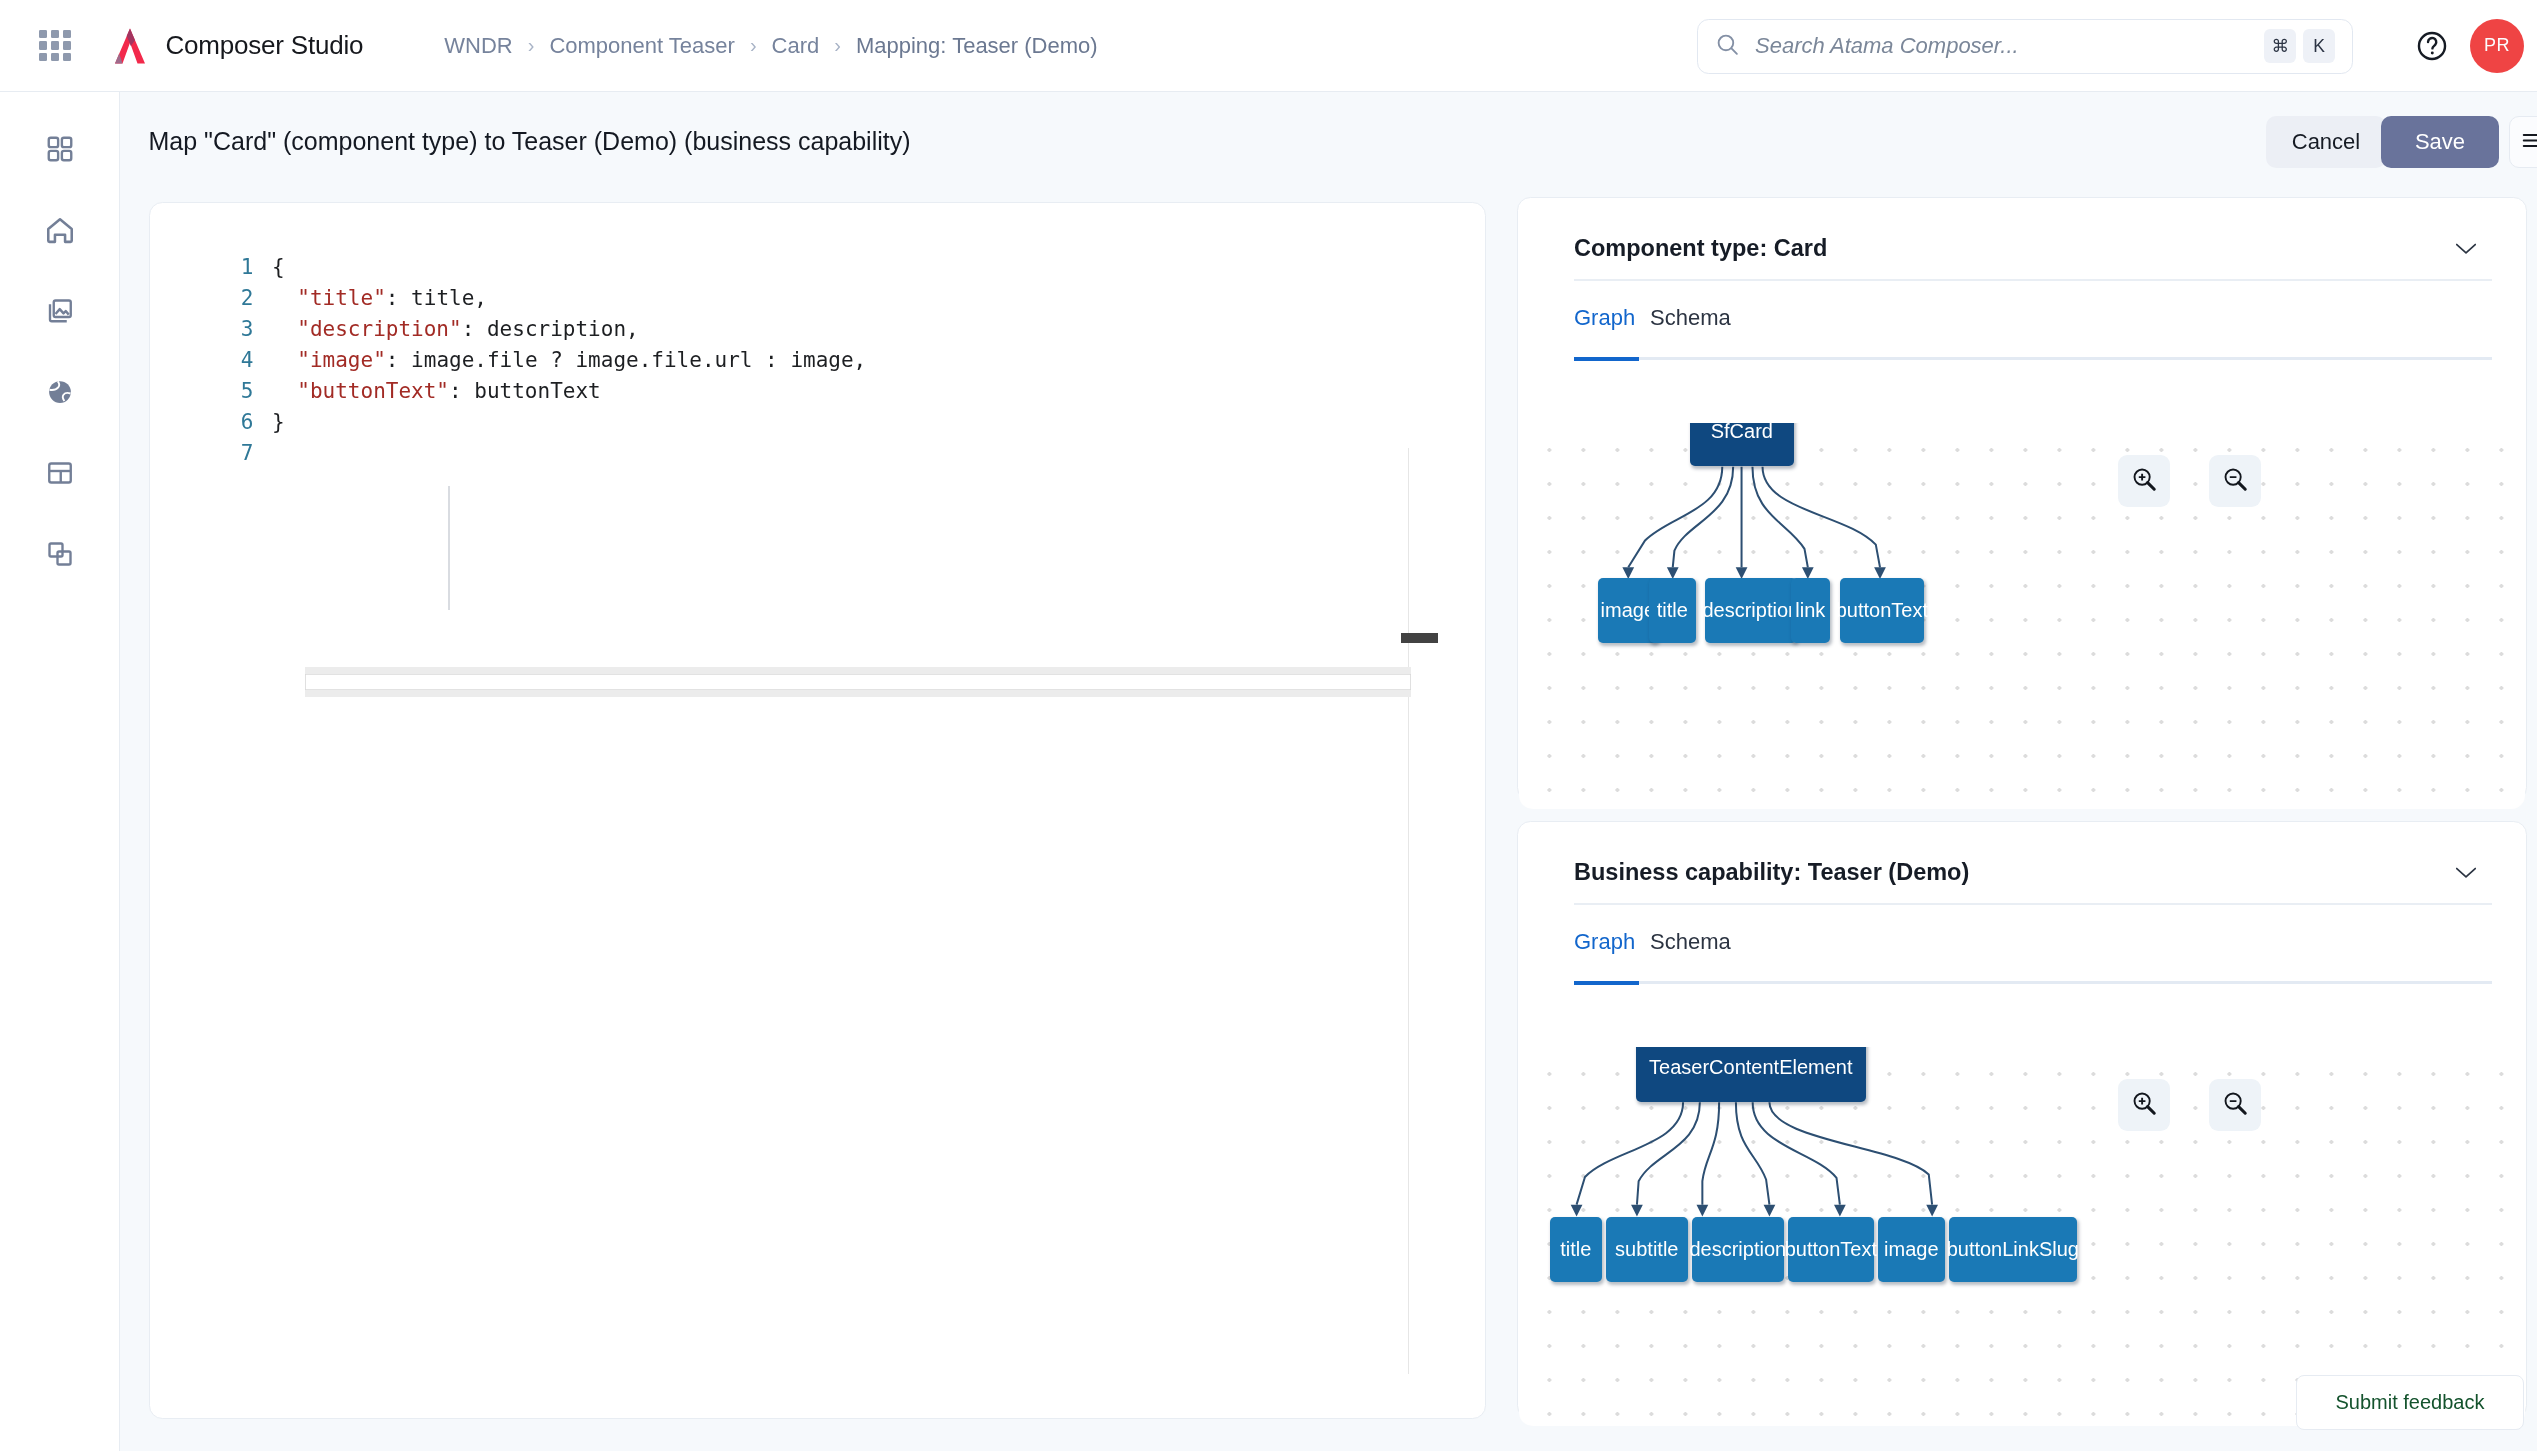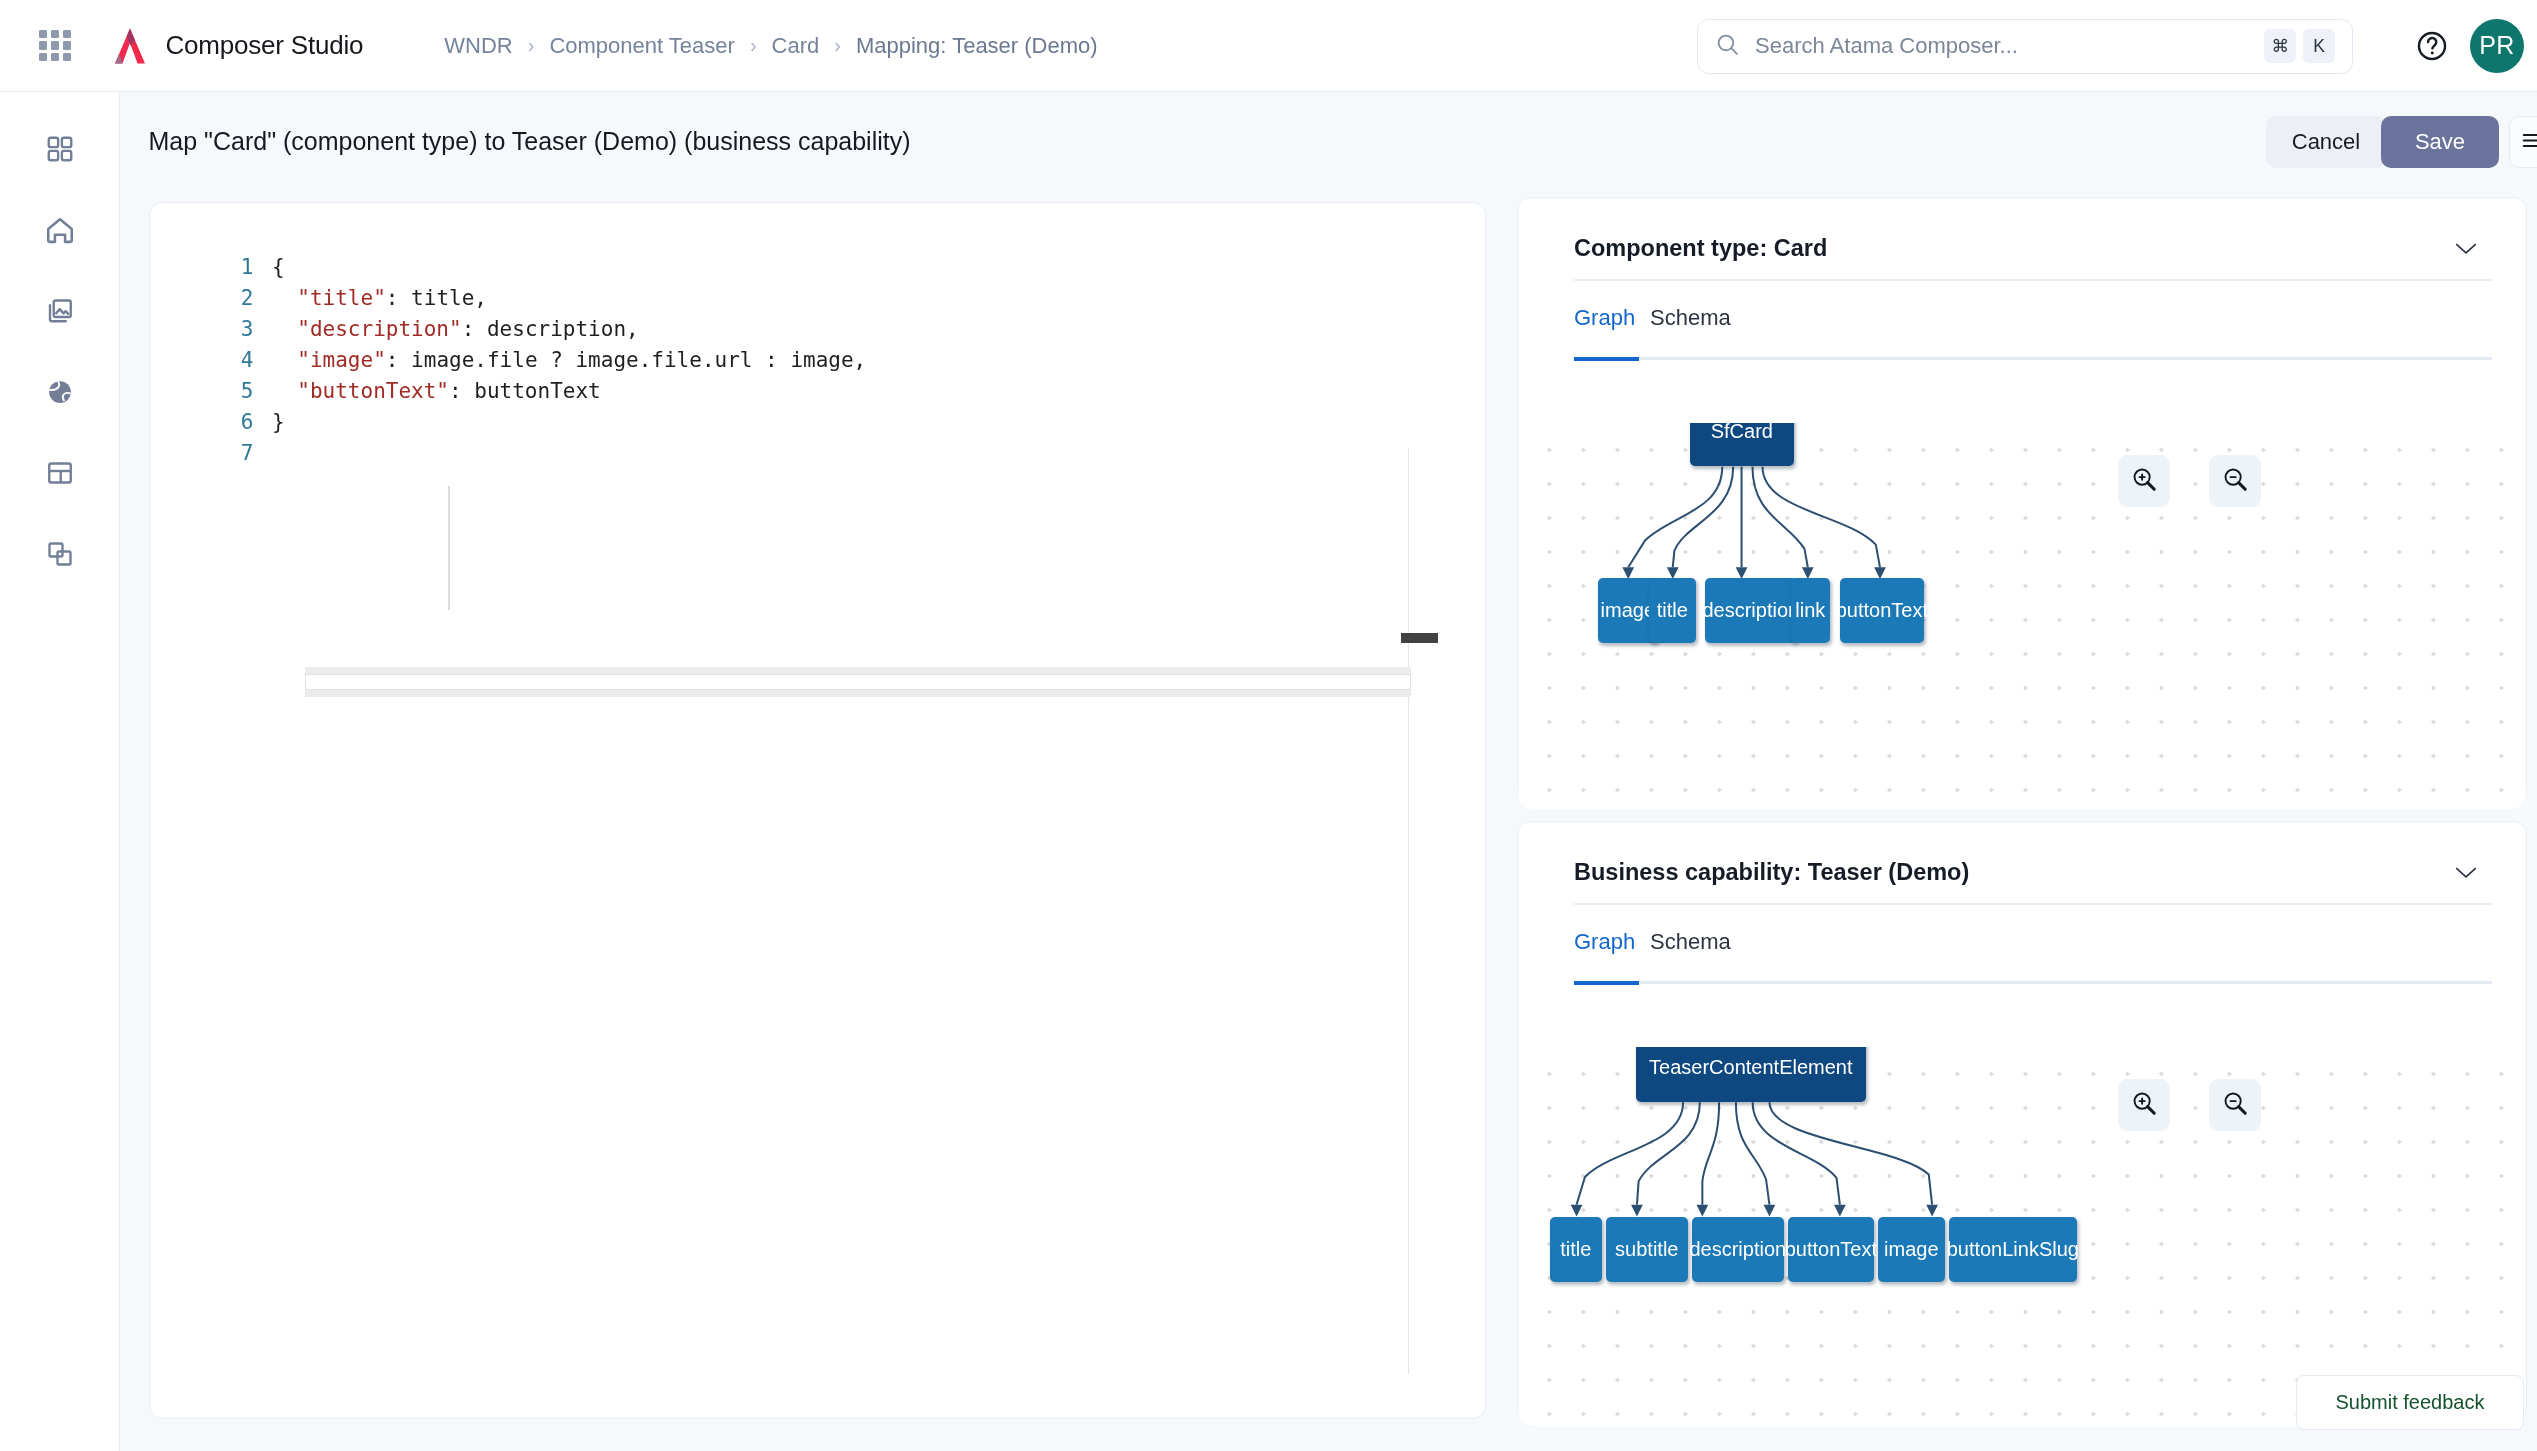--- a/index.html
+++ b/index.html
@@ -27,29 +27,29 @@
   .crumbs { display: flex; align-items: center; margin-left: 81px; gap: 15px; }
   .crumb { font-size: 22px; color: #76839c; white-space: nowrap; cursor: pointer; }
   .crumb.last { color: #6b7891; cursor: default; }
   .crumb-sep { color: #a8b3c6; font-size: 20px; }
 
   .search {
     position: absolute; left: 1697px; top: 18.5px; width: 656px; height: 55px;
     border: 0.8px solid #e2e8f1; border-radius: 11.7px; background: #fff;
     display: flex; align-items: center; padding: 0 17px; cursor: text;
   }
-  .search .ph { font-size: 22px; color: #7b8799; margin-left: 15px; flex: 1; }
+  .search .ph { font-size: 22px; color: #7b8799; margin-left: 15px; flex: 1; font-style: italic; }
   .kbd { width: 32px; height: 34px; background: #eef1f7; border-radius: 5.9px;
     display: flex; align-items: center; justify-content: center;
     font-size: 17.6px; color: #2c3444; margin-left: 6.7px; }
   .help { position: absolute; left: 2415px; top: 28.5px; cursor: pointer; }
   .avatar { position: absolute; left: 2470px; top: 18.5px; width: 54px; height: 54px;
-    border-radius: 50%; background: #0f766e; color: #fbfcfe;
+    border-radius: 50%; background: #ef4444; color: #fbfcfe;
     display: flex; align-items: center; justify-content: center;
-    font-size: 25px; letter-spacing: 0.4px; cursor: pointer; }
+    font-size: 18px; letter-spacing: 0.4px; cursor: pointer; }
 
   
   .rail { position: absolute; top: 92px; left: 0; width: 120px; height: 1359px;
     background: #fff; border-right: 0.8px solid #e7ecf2;
     display: flex; flex-direction: column; align-items: center; padding-top: 37px; gap: 39px; }
   .rail-btn { width: 42px; height: 42px; display: flex; align-items: center;
     justify-content: center; cursor: pointer; }
 
   
   .pagehead { position: absolute; top: 92px; left: 120px; width: 2418px; height: 101px; }

